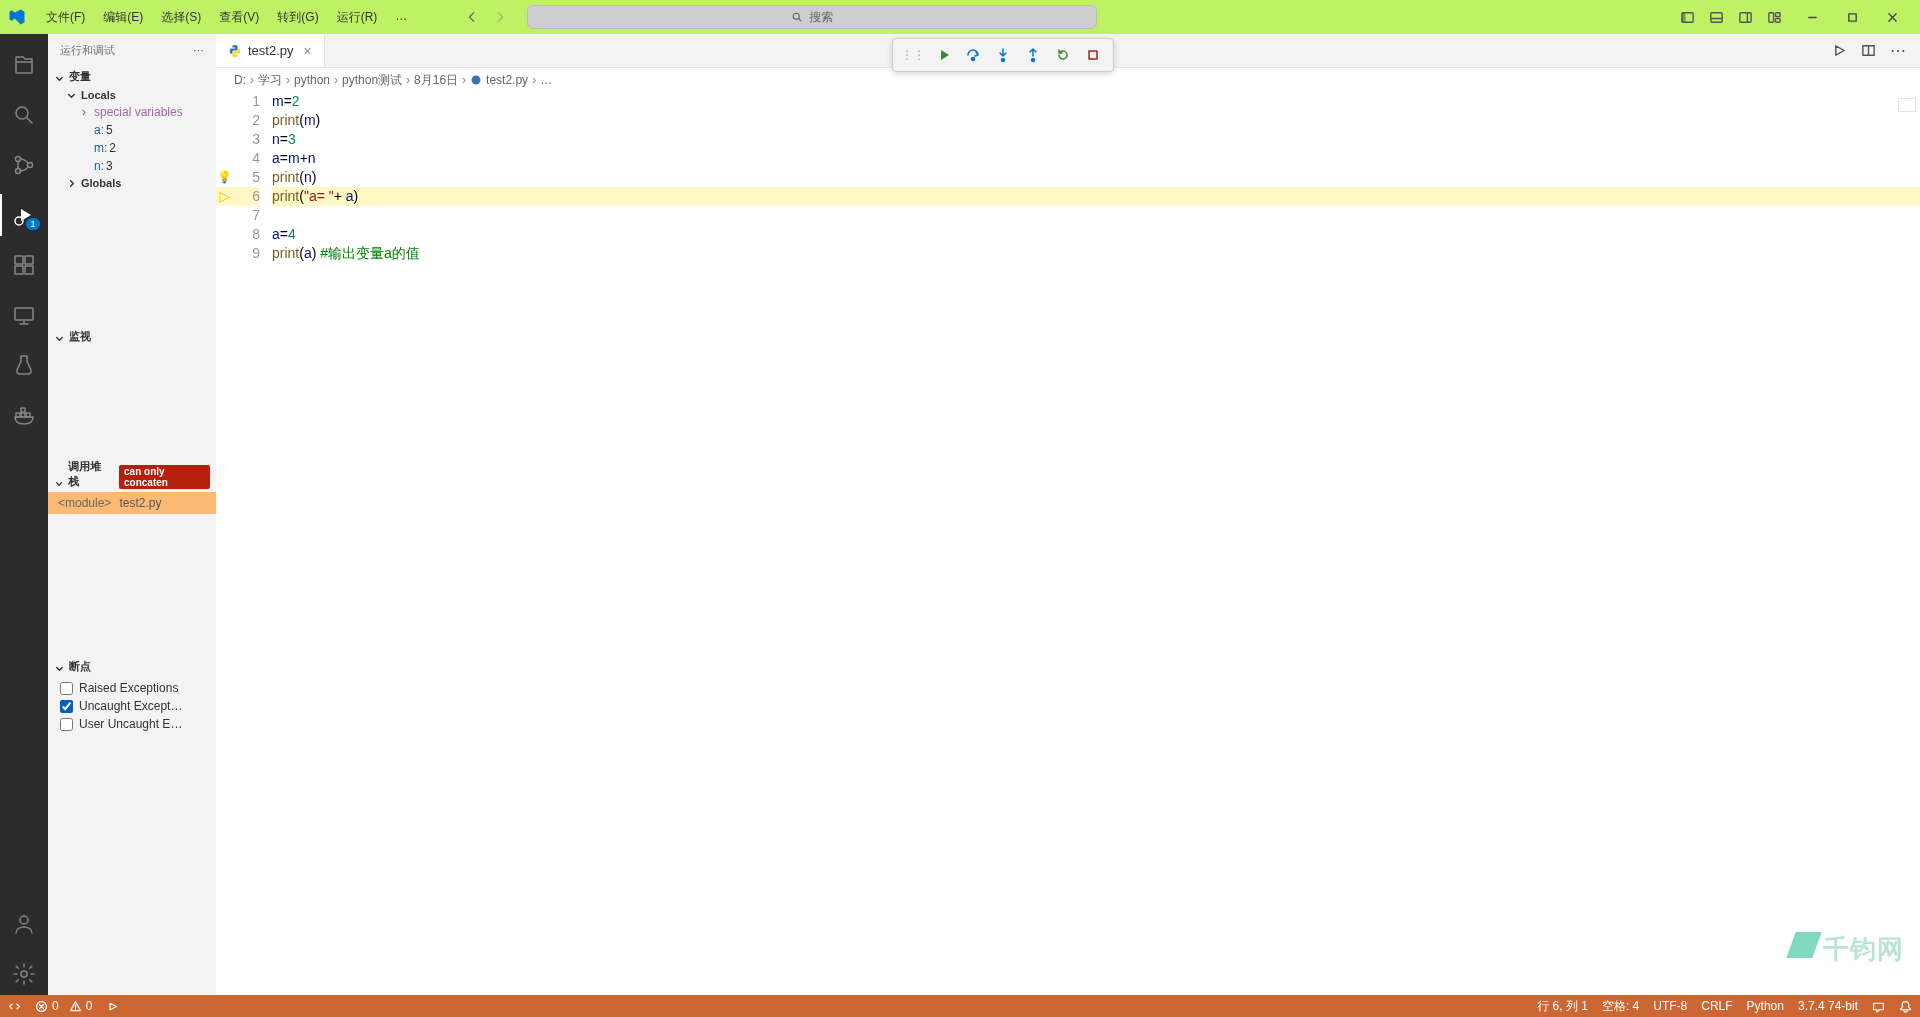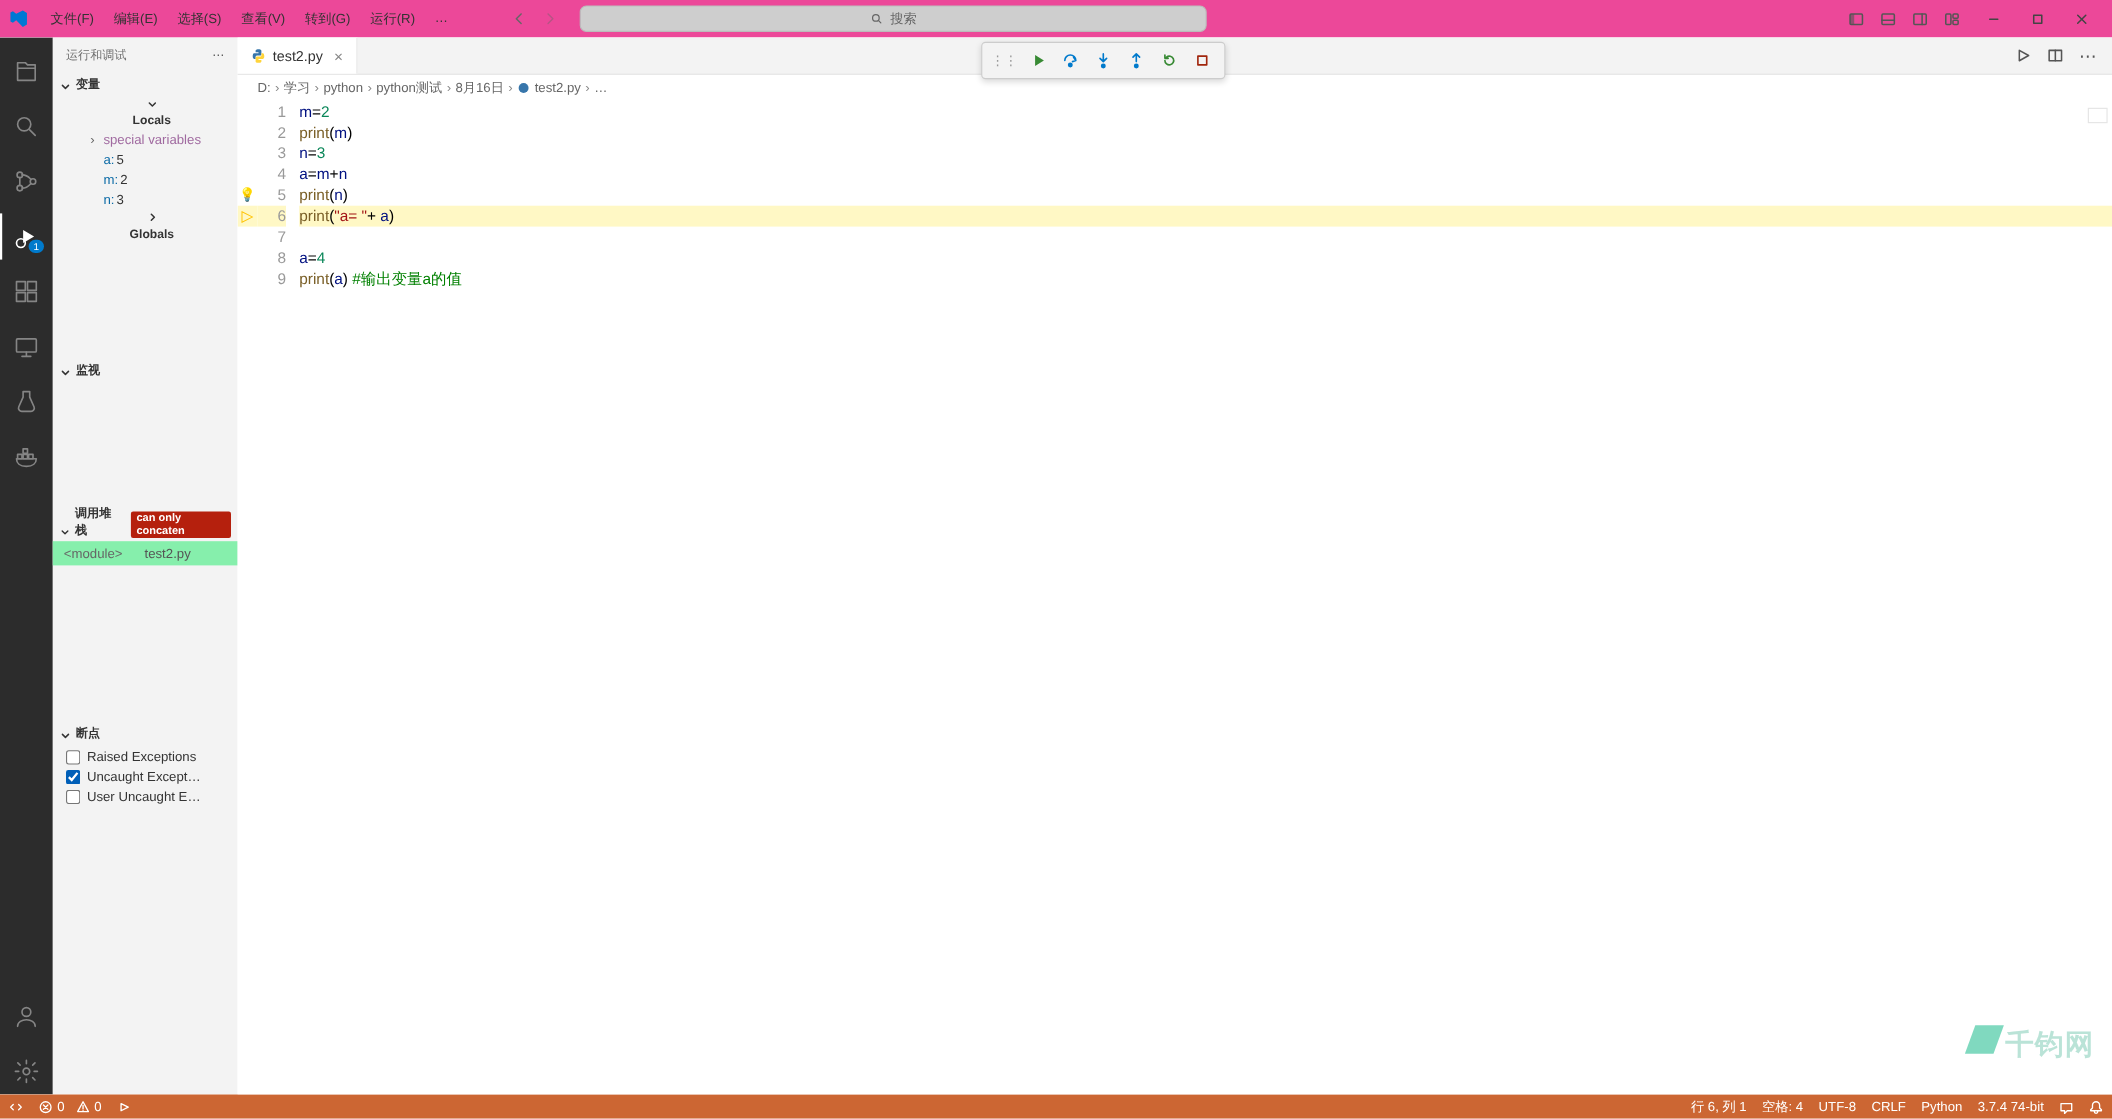--- a/index.html
+++ b/index.html
@@ -1,19 +1,19 @@
 <!DOCTYPE html>
 <html><head>
 <meta charset="utf-8">
 <style>
 * { margin: 0; padding: 0; box-sizing: border-box; font-family: "Segoe UI", -apple-system, sans-serif; }
 body { width: 1920px; height: 1017px; overflow: hidden; background: #fff; display: flex; flex-direction: column; }
 
 
-.titlebar { height: 34px; background: #ec4899; display: flex; align-items: center; padding: 0 8px; font-size: 12px; color: #333; }
+.titlebar { height: 34px; background: #bef264; display: flex; align-items: center; padding: 0 8px; font-size: 12px; color: #333; }
 .titlebar .vscode-icon { width: 18px; height: 18px; margin-right: 12px; }
 .titlebar .menus { display: flex; gap: 2px; }
 .titlebar .menu-item { padding: 4px 8px; cursor: pointer; border-radius: 3px; }
 .titlebar .nav-arrows { display: flex; gap: 14px; margin-left: 50px; color: #666; }
 .titlebar .nav-arrows svg { width: 14px; height: 14px; }
 .titlebar .search { flex: 0 0 570px; margin-left: 20px; height: 24px; background: #cecece; border: 1px solid #bbb; border-radius: 6px; display: flex; align-items: center; justify-content: center; gap: 6px; color: #666; font-size: 12px; }
 .titlebar .spacer { flex: 1; }
 .titlebar .right-icons { display: flex; gap: 14px; align-items: center; color: #555; }
 .titlebar .right-icons svg { width: 15px; height: 15px; }
 .titlebar .win-controls { display: flex; gap: 0; margin-left: 10px; }
@@ -30,33 +30,33 @@
 .activitybar .ab-item svg { width: 24px; height: 24px; }
 .activitybar .badge { position: absolute; bottom: 6px; right: 8px; background: #007acc; color: #fff; font-size: 9px; border-radius: 8px; padding: 1px 4px; min-width: 14px; text-align: center; }
 .activitybar .ab-spacer { flex: 1; }
 
 
 .sidebar { width: 168px; background: #f3f3f3; display: flex; flex-direction: column; font-size: 12px; color: #555; }
 .sidebar .sb-title { height: 32px; display: flex; align-items: center; padding: 0 12px; font-size: 11px; color: #6f6f6f; justify-content: space-between; }
 .sidebar .sb-title .dots { color: #555; }
 .sidebar .section-header { display: flex; align-items: flex-end; padding: 3px 6px; font-size: 11px; font-weight: 600; color: #333; cursor: pointer; gap: 4px; }
 .sidebar .section-header svg { width: 11px; height: 11px; }
-.sidebar .sub-header { padding: 2px 6px 2px 18px; font-size: 11px; font-weight: 600; color: #333; display: flex; align-items: center; gap: 4px; flex-direction: column; }
+.sidebar .sub-header { padding: 2px 6px 2px 18px; font-size: 11px; font-weight: 600; color: #333; display: flex; align-items: center; gap: 4px; }
 .sidebar .tree { padding-left: 28px; }
 .sidebar .tree-item { padding: 2px 6px; font-size: 12px; font-family: Consolas, monospace; display: flex; gap: 2px; }
 .sidebar .tree-item .expander { width: 10px; color: #666; }
 .sidebar .var-name { color: #0a6aa6; }
 .sidebar .var-val { color: #333; }
 .sidebar .special { color: #a06aa0; }
 .sidebar .section { flex: 0 0 auto; }
 .sidebar .section.vars { min-height: 260px; }
 .sidebar .section.watch { min-height: 130px; }
 .sidebar .section.callstack { min-height: 200px; }
 .sidebar .err-badge { background: #b5200d; color: #fff; font-size: 10px; padding: 1px 5px; border-radius: 2px; margin-left: 6px; }
-.sidebar .stack-row { padding: 4px 10px; display: flex; gap: 20px; font-family: Consolas, monospace; font-size: 12px; background: #86efac; }
+.sidebar .stack-row { padding: 4px 10px; display: flex; gap: 8px; font-family: Consolas, monospace; font-size: 12px; background: #fdba74; }
 .sidebar .stack-row .mod { color: #666; }
 .sidebar .breakpoints-list { padding: 2px 6px 2px 12px; }
 .sidebar .bp-item { display: flex; align-items: flex-end; gap: 6px; padding: 2px 0; font-size: 12px; color: #333; }
 .sidebar .bp-item input { accent-color: #005fb8; }
 
 
 .editor { flex: 1; display: flex; flex-direction: column; background: #fff; position: relative; }
 .tabbar { height: 34px; background: #f3f3f3; display: flex; align-items: stretch; border-bottom: 1px solid #e5e5e5; }
 .tab { display: flex; align-items: center; gap: 6px; padding: 0 12px; background: #fff; border-right: 1px solid #e5e5e5; font-size: 13px; color: #333; position: relative; }
 .tab .py-icon { width: 14px; height: 14px; }

